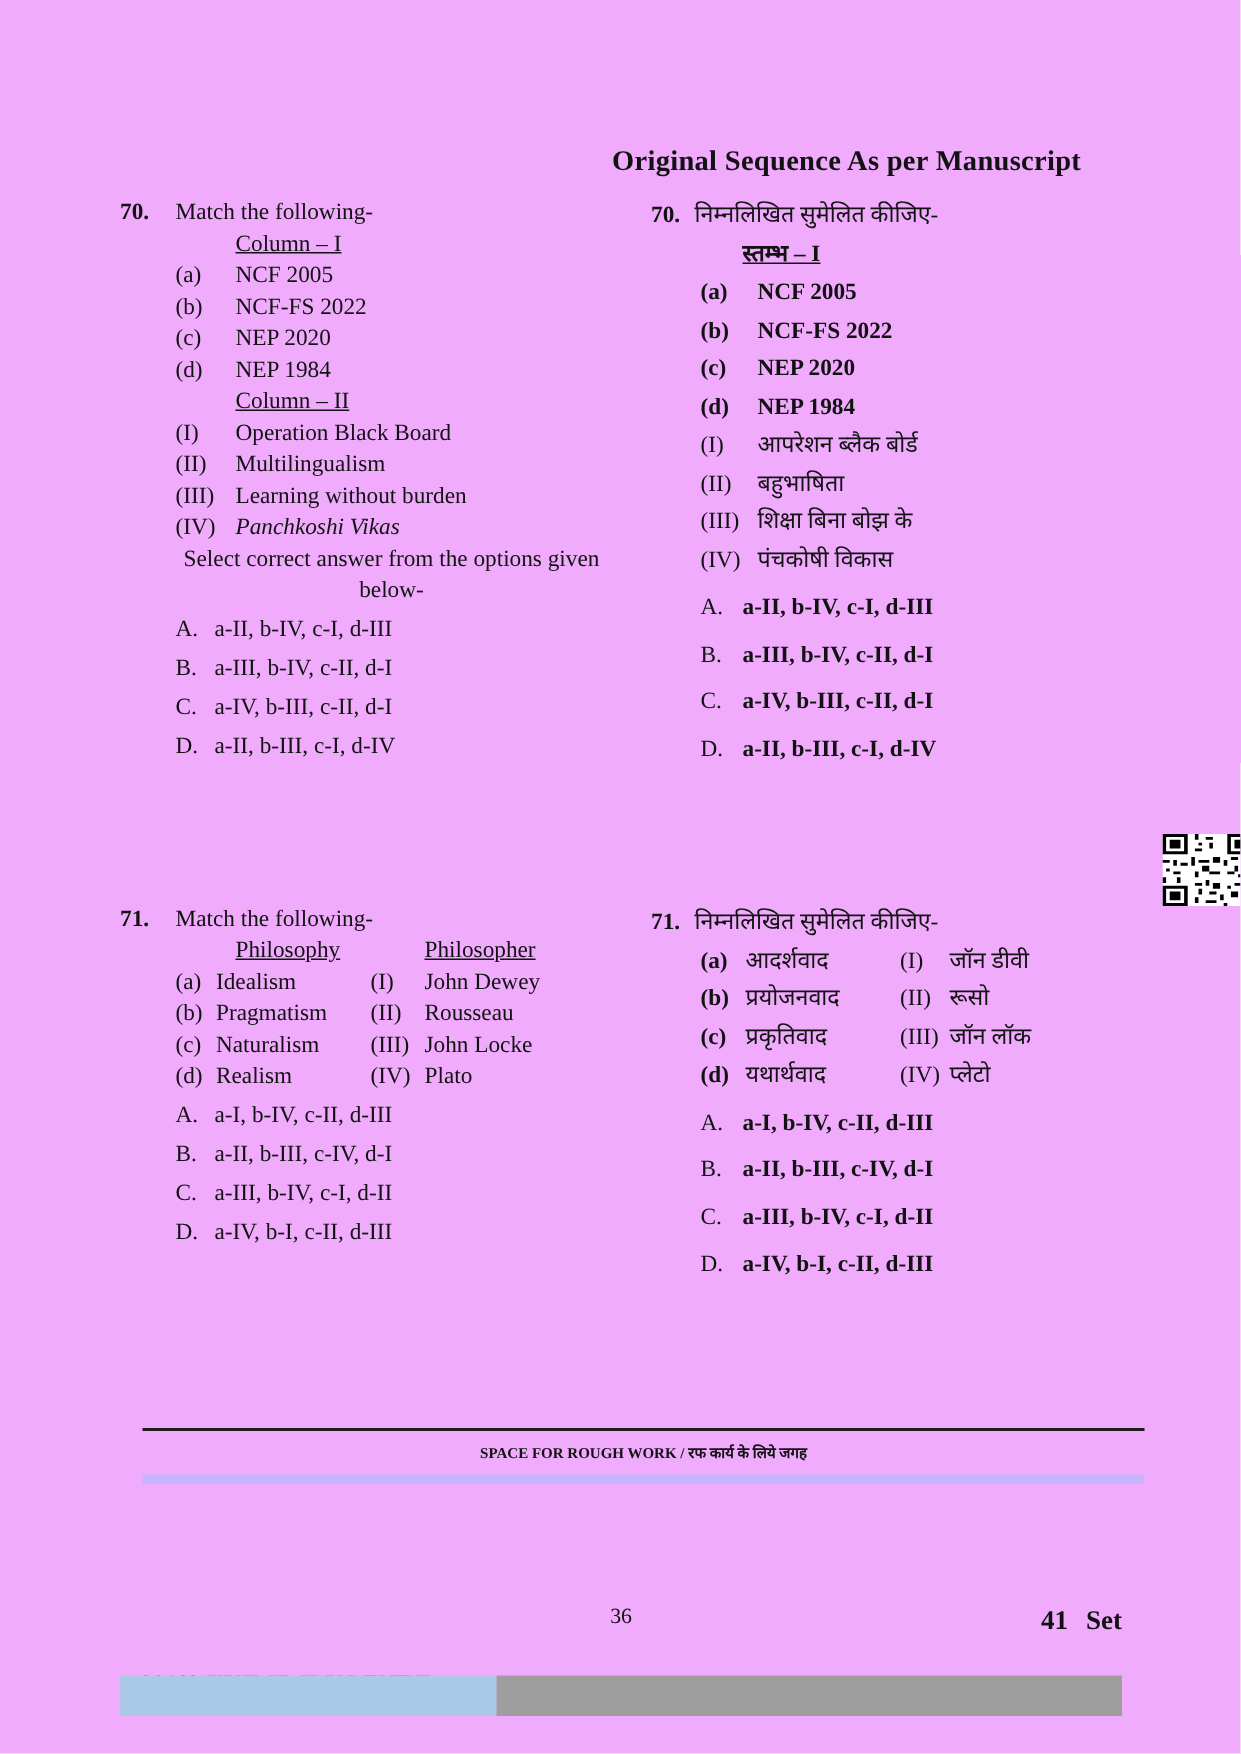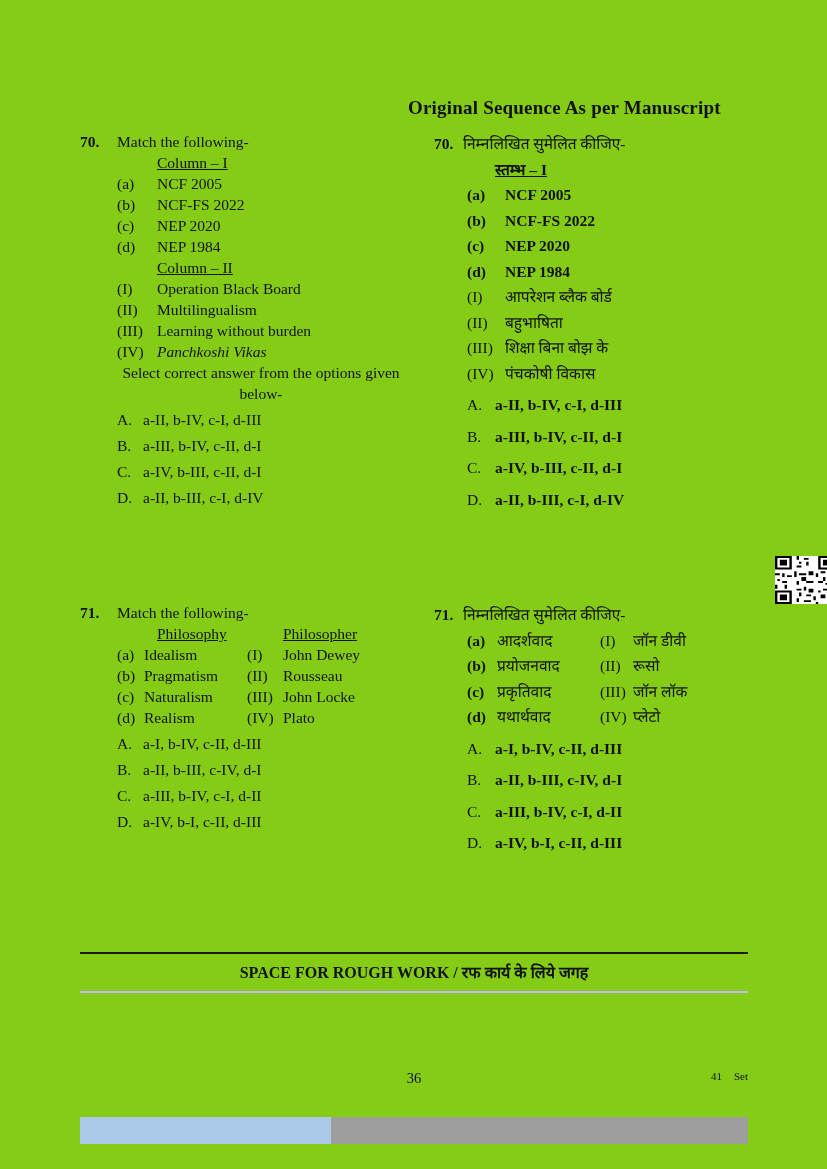--- a/index.html
+++ b/index.html
@@ -1,18 +1,18 @@
 <!DOCTYPE html>
 <html style="--bar-blue: #a9c9e6; --bar-gray: #9e9e9e;"><head>
 <meta charset="utf-8">
 <style>
   * { margin:0; padding:0; box-sizing:border-box; }
   html,body { background:#ffffff; }
   body { font-family:"Liberation Serif", serif; color:#121212; }
-  .page { position:relative; width:827px; height:1169px; background:#84cc16; overflow:hidden; }
+  .page { position:relative; width:827px; height:1169px; background:#f0abfc; overflow:hidden; }
 
   .title { position:absolute; left:408px; top:97px; font-size:19px; font-weight:bold; letter-spacing:.2px; }
 
   .question { position:absolute; font-size:15.5px; }
   .q-row { display:flex; }
   .q-num { font-weight:bold; width:37px; flex:none; }
   .q-body { flex:1; }
 
   
   .en { line-height:21px; }
@@ -47,28 +47,28 @@
   .t-row { display:flex; }
   .en .t-label { width:27px; flex:none; }
   .en .t-term { width:103px; flex:none; }
   .en .t-roman { width:36px; flex:none; }
   .hi .t-row { padding-left:4px; }
   .hi .t-label { width:30px; flex:none; font-weight:bold; }
   .hi .t-term { width:103px; flex:none; }
   .hi .t-roman { width:33px; flex:none; }
 
   
-  .rough { position:absolute; left:80px; top:952px; width:668px;
-           border-top:2px solid #1c1c1c; border-bottom:2px solid #c4b5fd;
-           text-align:center; font-weight:bold; font-size:16px; padding:7px 0 8px; }
+  .rough { position:absolute; left:95px; top:952px; width:668px;
+           border-top:2px solid #1c1c1c; border-bottom:6px solid #c4b5fd;
+           text-align:center; font-weight:bold; font-size:10px; padding:7px 0 8px; }
 
   .bottom-row { position:absolute; left:80px; top:1070px; width:668px; height:22px; }
   .paper-code { position:absolute; left:14px; font-weight:bold; font-size:15.5px;margin-top:44px; }
   .page-no { position:absolute; left:50%; transform:translateX(-50%); font-size:14.5px; }
-  .set-wrap { position:absolute; right:0; font-weight:normal; font-size:11px; }
+  .set-wrap { position:absolute; right:0; font-weight:bold; font-size:18px; }
   .set-wrap .gap { display:inline-block; width:12px; }
 
   .bars { position:absolute; left:80px; top:1117px; width:668px; height:27px; display:flex; }
   .bar-blue { width:251px; height:100%; background:var(--bar-blue, #a9c9e6); }
   .bar-gray { width:417px; height:100%; background:var(--bar-gray, #9e9e9e); }
 
   .qr { position:absolute; top:556px; right:-8px; width:60px; height:48px; }
   .qr svg { width:100%; height:100%; display:block; }
 </style>
 </head>

